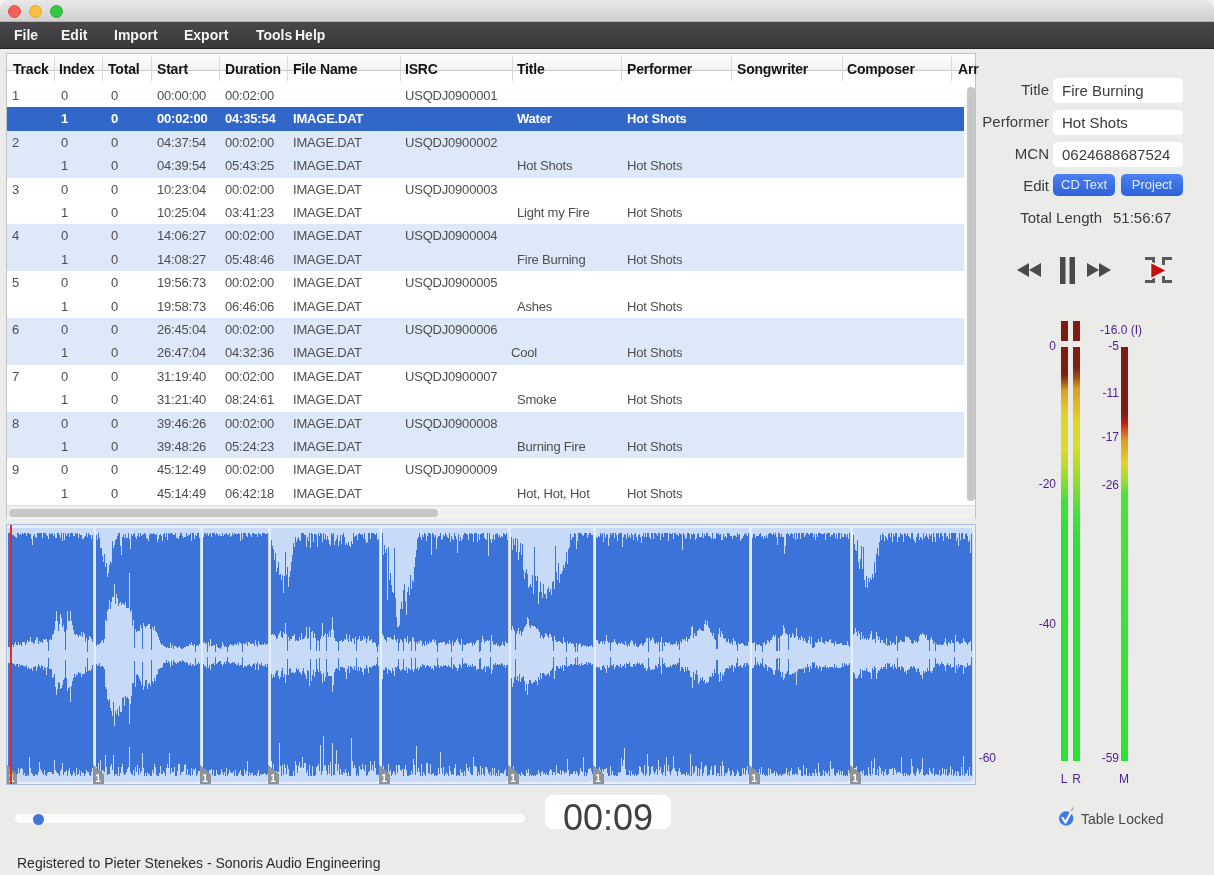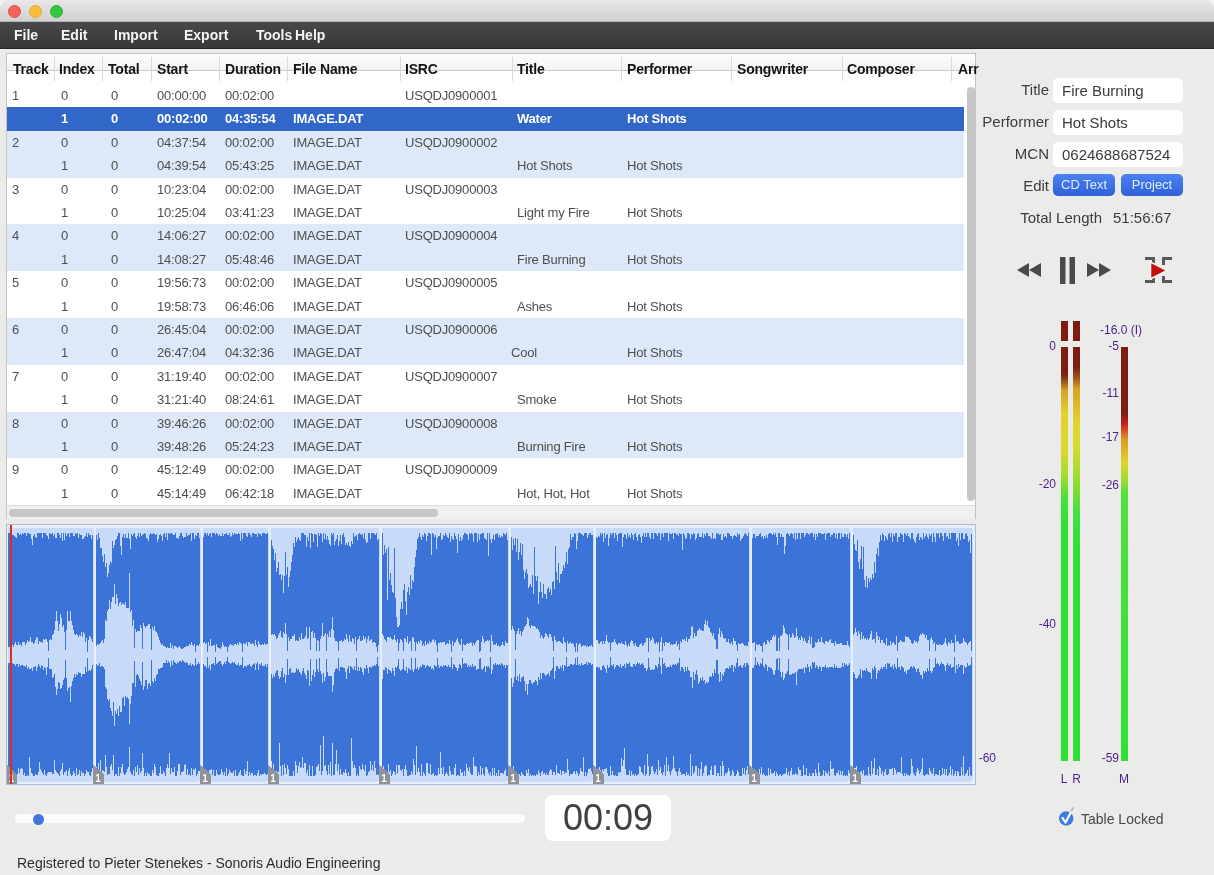--- a/index.html
+++ b/index.html
@@ -21,21 +21,21 @@
 .vthumb{position:absolute;left:960px;top:33px;width:8px;height:414px;background:#c7c7c7;border-radius:4px}
 .hbar{position:absolute;left:0;top:451.4px;width:968px;height:13.6px;background:#f0f0f1;border-top:1px solid #dcdcdc}
 .hthumb{position:absolute;left:2px;top:3px;width:429px;height:8px;background:#c5c7c9;border-radius:4px}
 .wave{position:absolute;left:6px;top:524px;width:970px;height:260.5px;background:#e8eefb;border:1px solid #a9bcdf}
 .lbl{position:absolute;font-size:15px;color:#3c3c3c}
 .rlab{position:absolute;font-size:15px;color:#3c3c3c;text-align:right}
 .inp{position:absolute;left:1053px;width:130px;height:25px;background:#fff;border-radius:5px;font-size:15px;color:#3b3b3b;line-height:25px;padding-left:9px}
 .btn{position:absolute;top:174px;width:62px;height:22px;border-radius:5px;background:linear-gradient(#4b81f2,#2e61d9);color:#e2ecff;font-size:13px;text-align:center;line-height:22px}
 .mlab{position:absolute;font-size:12px;color:#4c1d95;text-align:right;width:60px}
 .mbar{position:absolute;width:7px}
-.timebox{position:absolute;left:545px;top:795px;width:126px;height:46px;background:#fff;border-radius:8px;text-align:center;line-height:46px;font-size:36px;color:#414141}
+.timebox{position:absolute;left:545px;top:795px;width:126px;height:34px;background:#fff;border-radius:8px;text-align:center;line-height:46px;font-size:36px;color:#414141}
 </style></head>
 <body>
 <div style="position:absolute;left:0;top:0;width:1214px;height:22px;background:#f2f2f1"></div>
 <div class="titlebar">
 <div class="tl" style="left:8px;background:#f2625a;border:0.5px solid #e24d44"></div>
 <div class="tl" style="left:29.3px;background:#fbbe40;border:0.5px solid #eaa928"></div>
 <div class="tl" style="left:50.3px;background:#35c73f;border:0.5px solid #28b232"></div>
 </div>
 <div class="menubar">
 <i style="left:14px">File</i>

